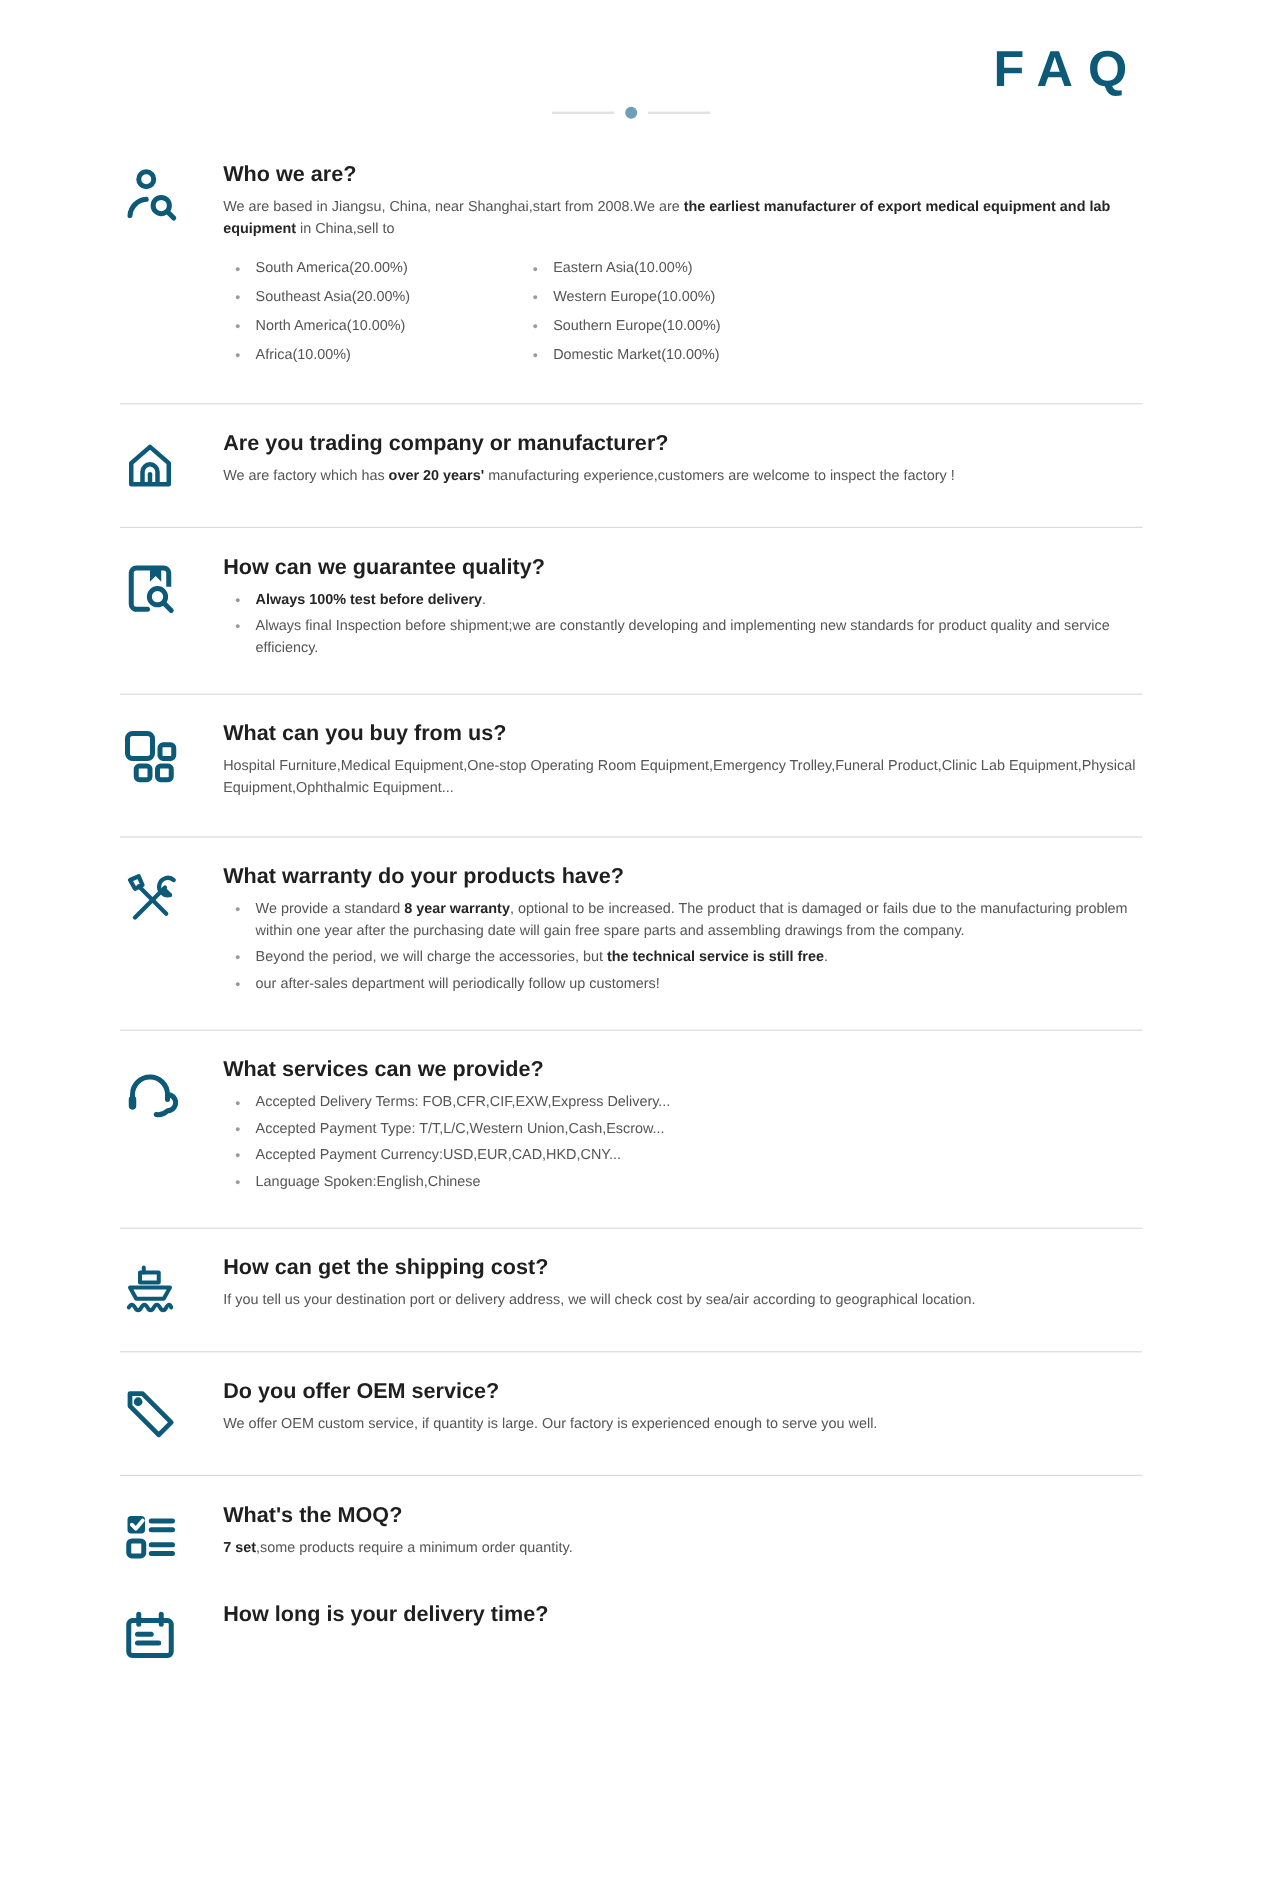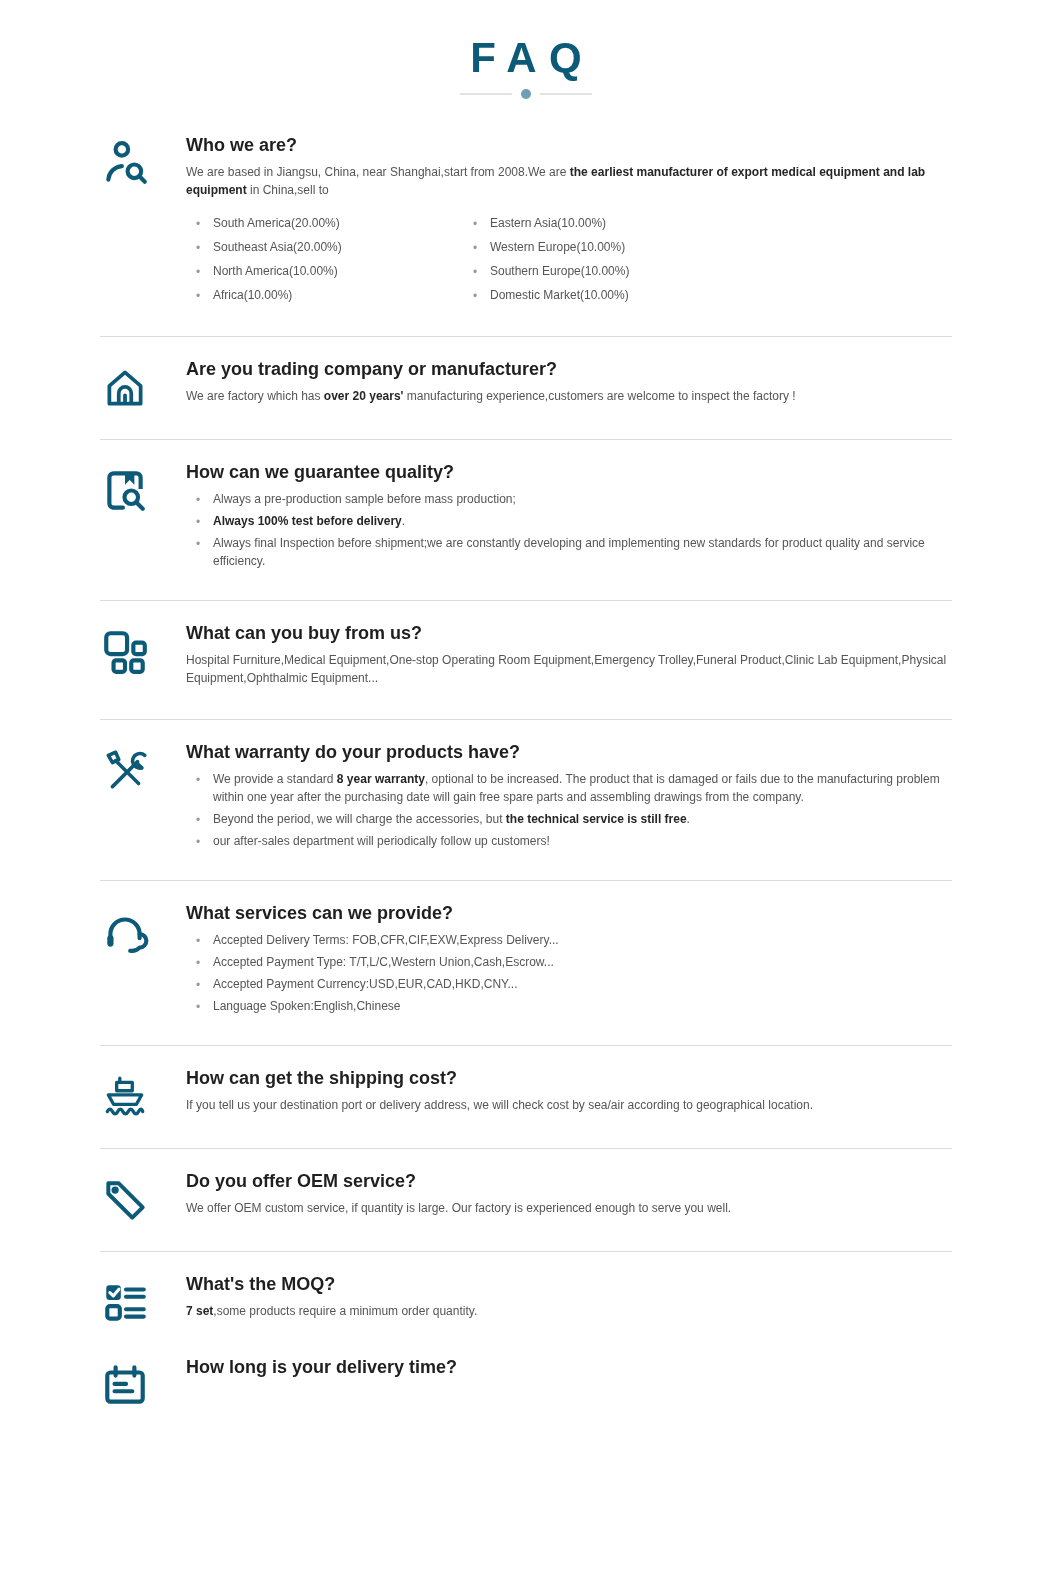--- a/index.html
+++ b/index.html
@@ -11,21 +11,21 @@
   }
   *{box-sizing:border-box;}
   html,body{margin:0;padding:0;}
   body{
     width:1060px;min-height:1585px;background:#ffffff;
     font-family:"Liberation Sans", sans-serif;
   }
   .page{padding:26px 108px 30px 100px;}
 
   
-  .faq-header{text-align:center;margin:8px 0 20px;}
+  .faq-header{text-align:right;margin:8px 0 20px;}
   .faq-title{
     margin:0 0 7px;font-size:42px;font-weight:700;color:var(--accent);
     letter-spacing:0.30em;text-indent:0.30em;
   }
   .title-rule{display:flex;align-items:center;justify-content:center;gap:9px;}
   .rule-line{width:52px;height:2px;background:#E2E2E2;}
   .rule-dot{width:10px;height:10px;border-radius:50%;background:var(--dot);}
 
   
   .faq-item{display:flex;padding:16px 0 13px;}
@@ -37,21 +37,21 @@
   .answer p{margin:0 0 6px;}
   .b{font-weight:700;color:#262626;}
 
   ul.bullets{list-style:none;margin:2px 0 0;padding:0 0 0 10px;}
   ul.bullets li{position:relative;padding-left:17px;margin:4px 0;}
   ul.bullets li::before{
     content:"\2022";position:absolute;left:0;top:1px;
     color:#9A9A9A;font-size:12px;
   }
 
-  .cols{display:flex;margin-top:7px;gap:29px;}
+  .cols{display:flex;margin-top:7px;}
   .cols ul.bullets:first-child{flex:0 0 248px;width:248px;}
   .cols ul.bullets li{margin:6px 0;}
 
   .divider{height:1px;background:var(--divider);margin:13px 0 6px;}
 </style>
 </head>
 <body>
 
 <div class="page">
   <header class="faq-header">
@@ -118,21 +118,20 @@
     <path d="M13 40 H22" stroke-linecap="round"></path>
     <path d="M24 7 v11 l4.5 -4.5 4.5 4.5 V7" fill="currentColor" stroke="none"></path>
     <circle cx="30" cy="30" r="6.5"></circle>
     <path d="M35 35 L41 41" stroke-linecap="round"></path>
   </svg>
         </div>
     <div class="content-cell">
       <h3 class="question">How can we guarantee quality?</h3>
       <div class="answer">
             <ul class="bullets">
-              <li><span>Always a pre-production sample before mass production;</span></li>
               <li><span class="b">Always 100% test before delivery</span><span>.</span></li>
               <li><span>Always final Inspection before shipment;we are constantly developing and implementing new standards for product quality and service efficiency.</span></li>
             </ul>
           </div>
     </div>
   </section>
       <div class="divider"></div>
       <section class="faq-item">
     <div class="icon-cell">
           <svg class="icon" viewBox="0 0 48 48" fill="none" stroke="currentColor" stroke-width="4" stroke-linejoin="round">

